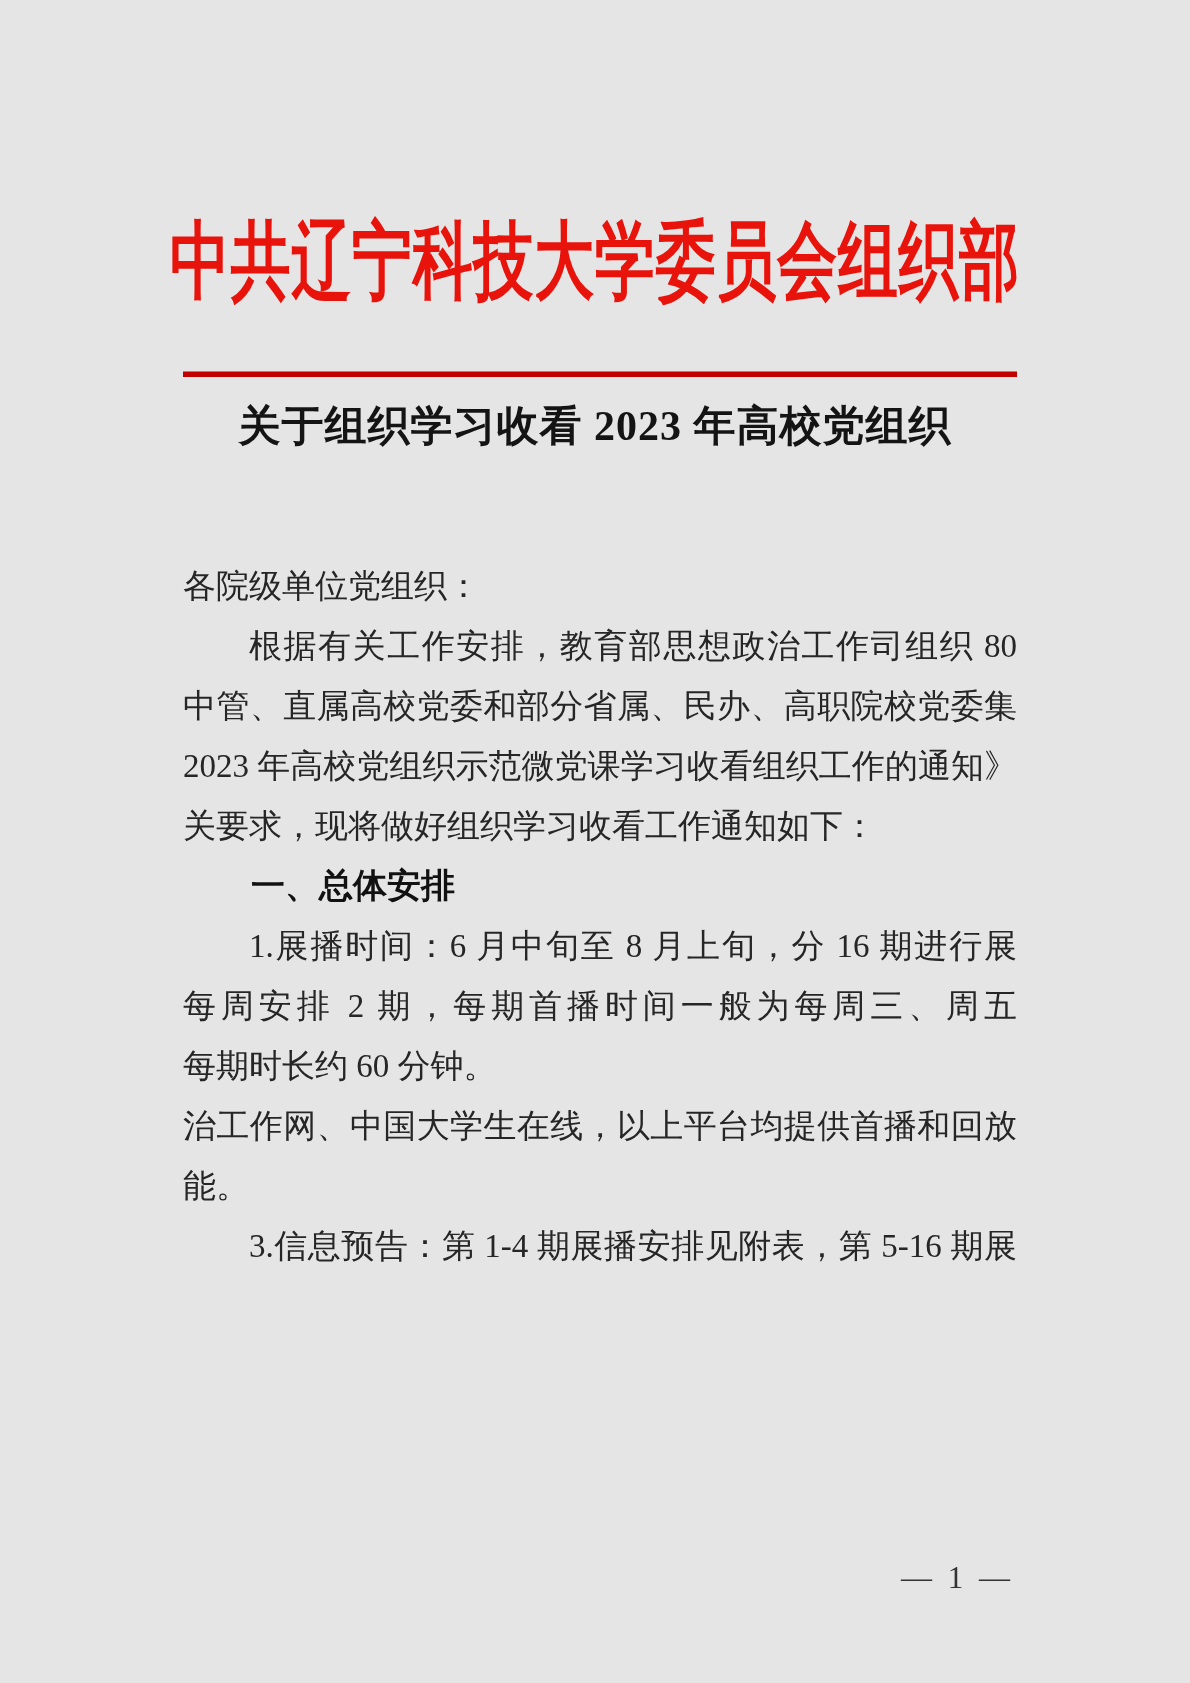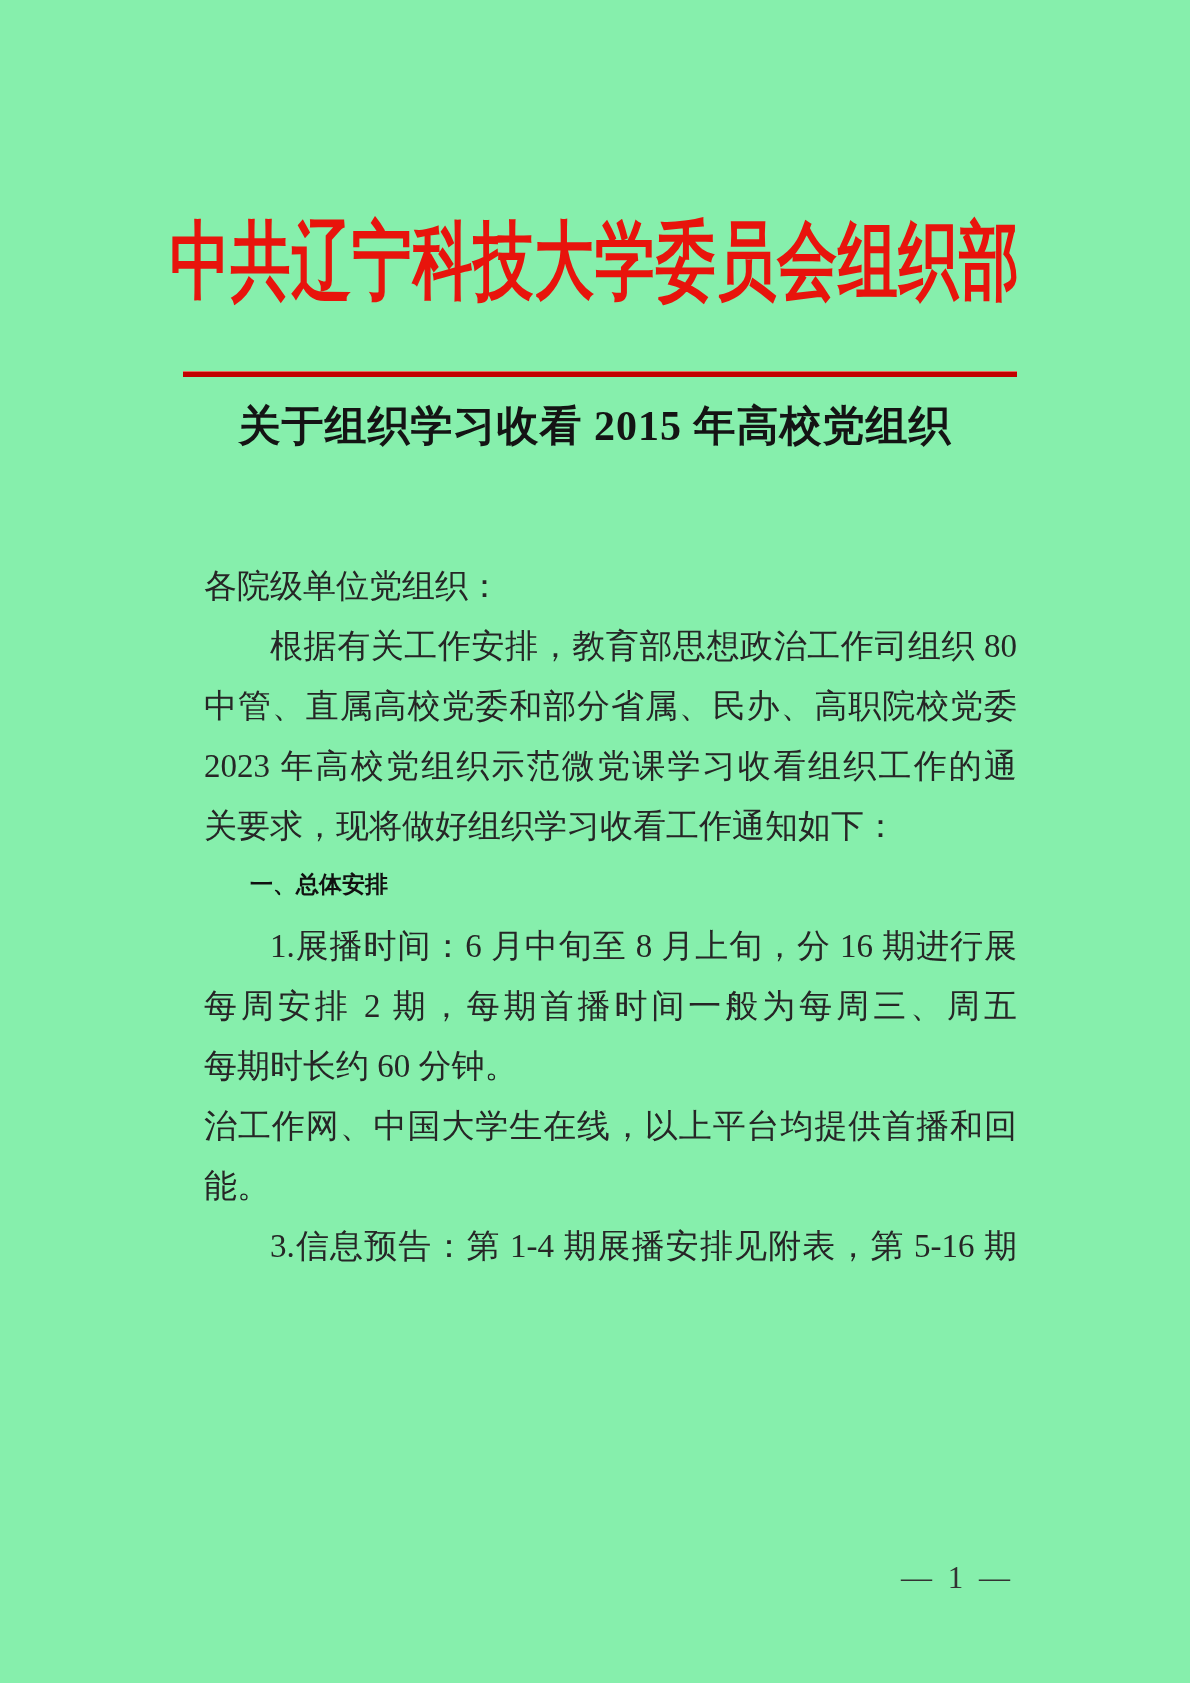--- a/index.html
+++ b/index.html
@@ -4,21 +4,21 @@
 <style>
   html, body {
     margin: 0;
     padding: 0;
     background: #ffffff;
   }
   .page {
     position: relative;
     width: 1190px;
     height: 1683px;
-    background: #86efac;
+    background: #e5e5e5;
     overflow: hidden;
     font-family: "Liberation Serif", "DejaVu Serif", serif;
   }
   
   .letterhead {
     position: absolute;
     top: 222px;
     left: 0;
     width: 100%;
     text-align: center;
@@ -64,33 +64,32 @@
     left: 183px;
     width: 834px;
     font-size: 33px;
     line-height: 60px;
     color: #262626;
   }
   .body-line {
     height: 60px;
     overflow: hidden;
     text-align: left;
-    margin-left: 21px;
   }
   .body-line.indent {
     text-indent: 2em;
   }
   .body-line.fill {
     text-align: justify;
     text-align-last: justify;
   }
   .body-line.hei {
-    font-family: Liberation Mono, monospace;
+    font-family: Liberation Serif, serif;
     font-weight: 700;
-    font-size: 23px;
+    font-size: 34px;
     color: #111111;
   }
   
   .page-number {
     position: absolute;
     top: 1560px;
     right: 176px;
     font-size: 31px;
     color: #333333;
     letter-spacing: 4px;
@@ -102,21 +101,21 @@
 
 <div class="page">
 
   <div class="letterhead">
     <span class="letterhead-text" style="color: rgb(232, 20, 12);">中共辽宁科技大学委员会组织部</span>
   </div>
 
   <div class="red-divider" style="background: rgb(194, 0, 0);"></div>
 
   <div class="doc-title">
-    <div class="doc-title-line">关于组织学习收看 2015 年高校党组织</div>
+    <div class="doc-title-line">关于组织学习收看 2023 年高校党组织</div>
   </div>
 
   <div class="doc-body">
       <div class="body-line">各院级单位党组织：</div>
       <div class="body-line indent fill">根据有关工作安排，教育部思想政治工作司组织 80 所</div>
       <div class="body-line fill">中管、直属高校党委和部分省属、民办、高职院校党委集中</div>
       <div class="body-line fill">2023 年高校党组织示范微党课学习收看组织工作的通知》有</div>
       <div class="body-line">关要求，现将做好组织学习收看工作通知如下：</div>
       <div class="body-line indent hei">一、总体安排</div>
       <div class="body-line indent fill">1.展播时间：6 月中旬至 8 月上旬，分 16 期进行展播，</div>

